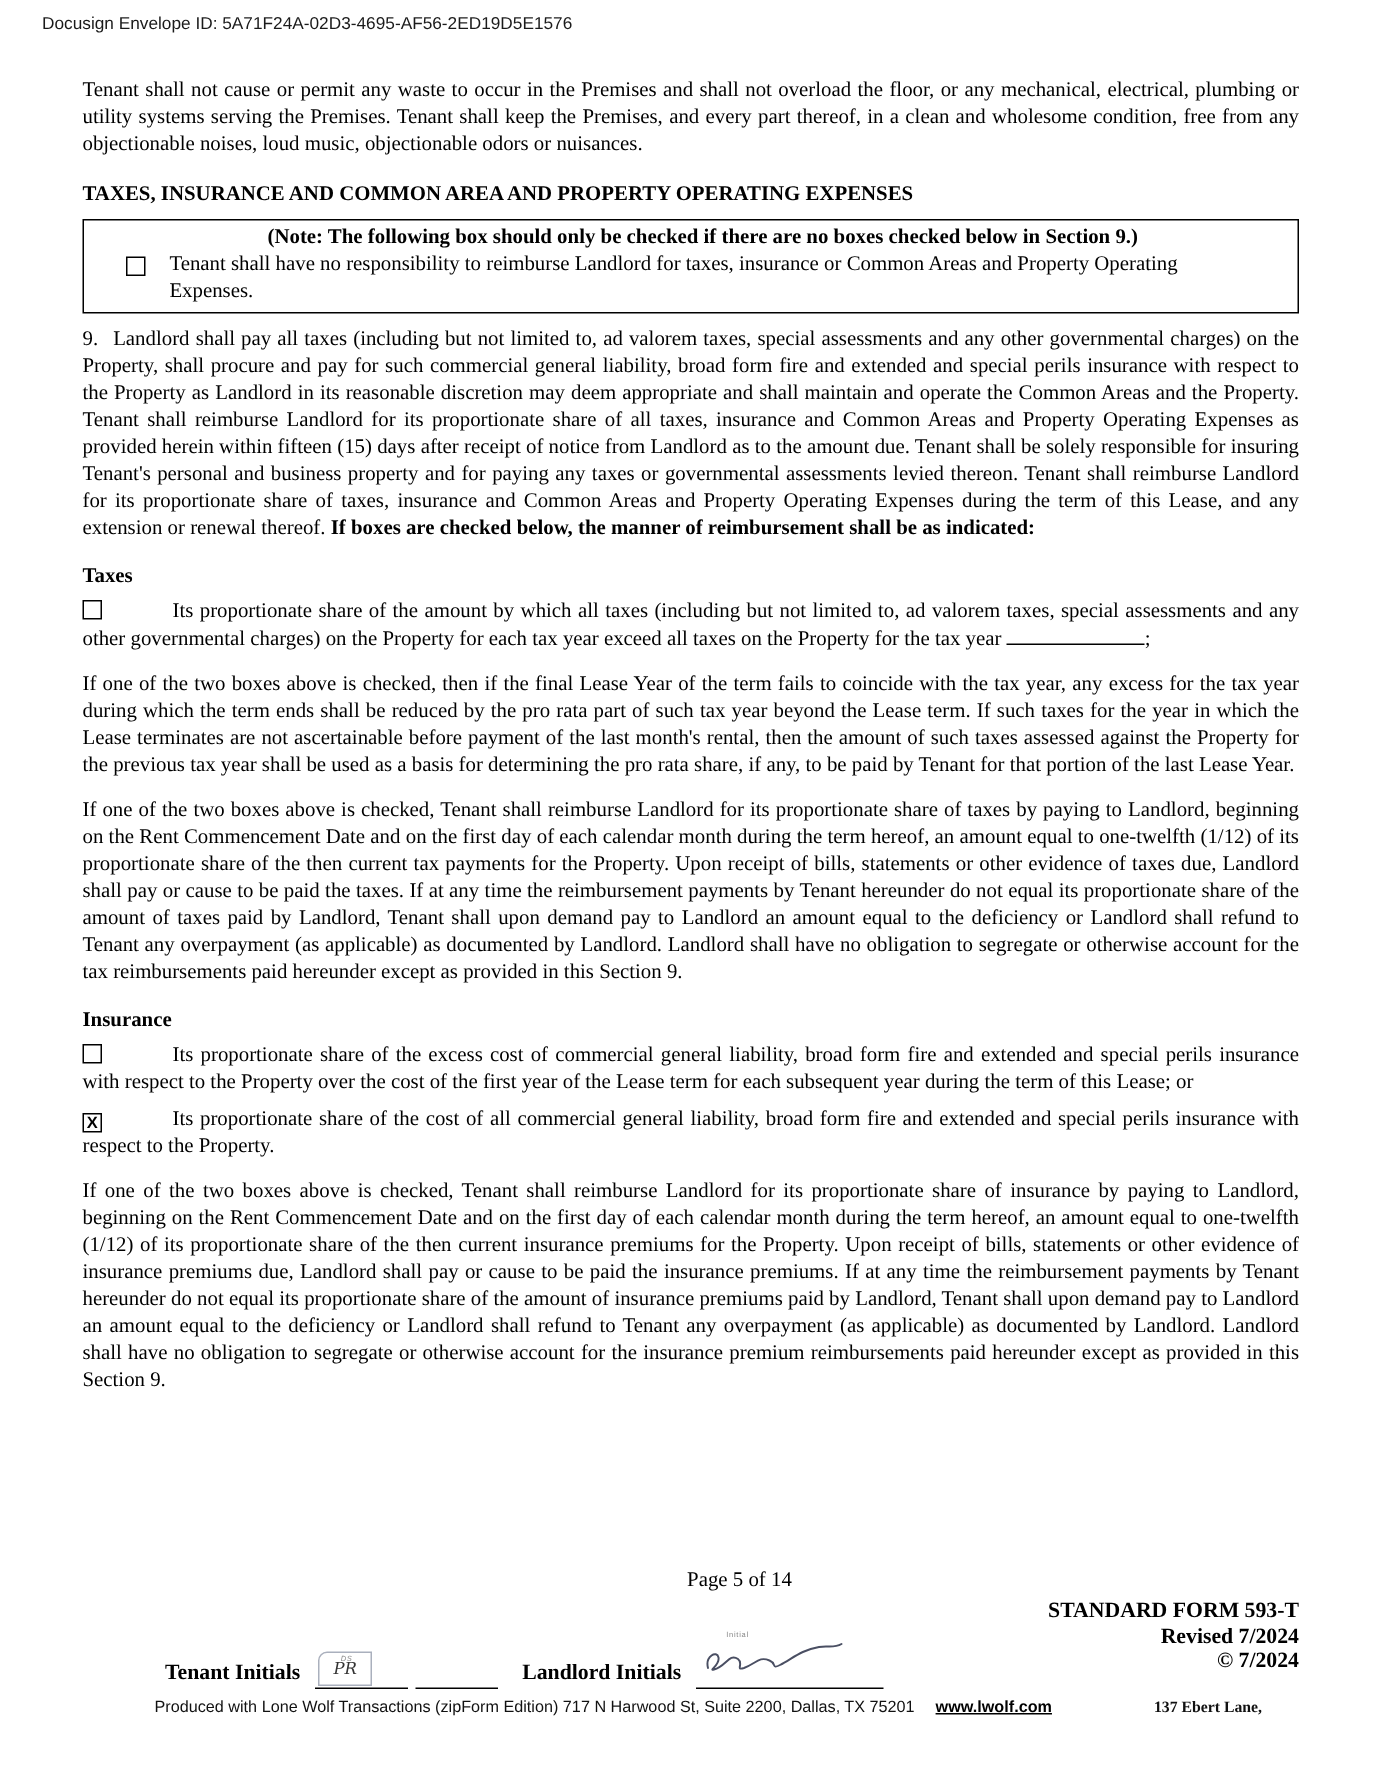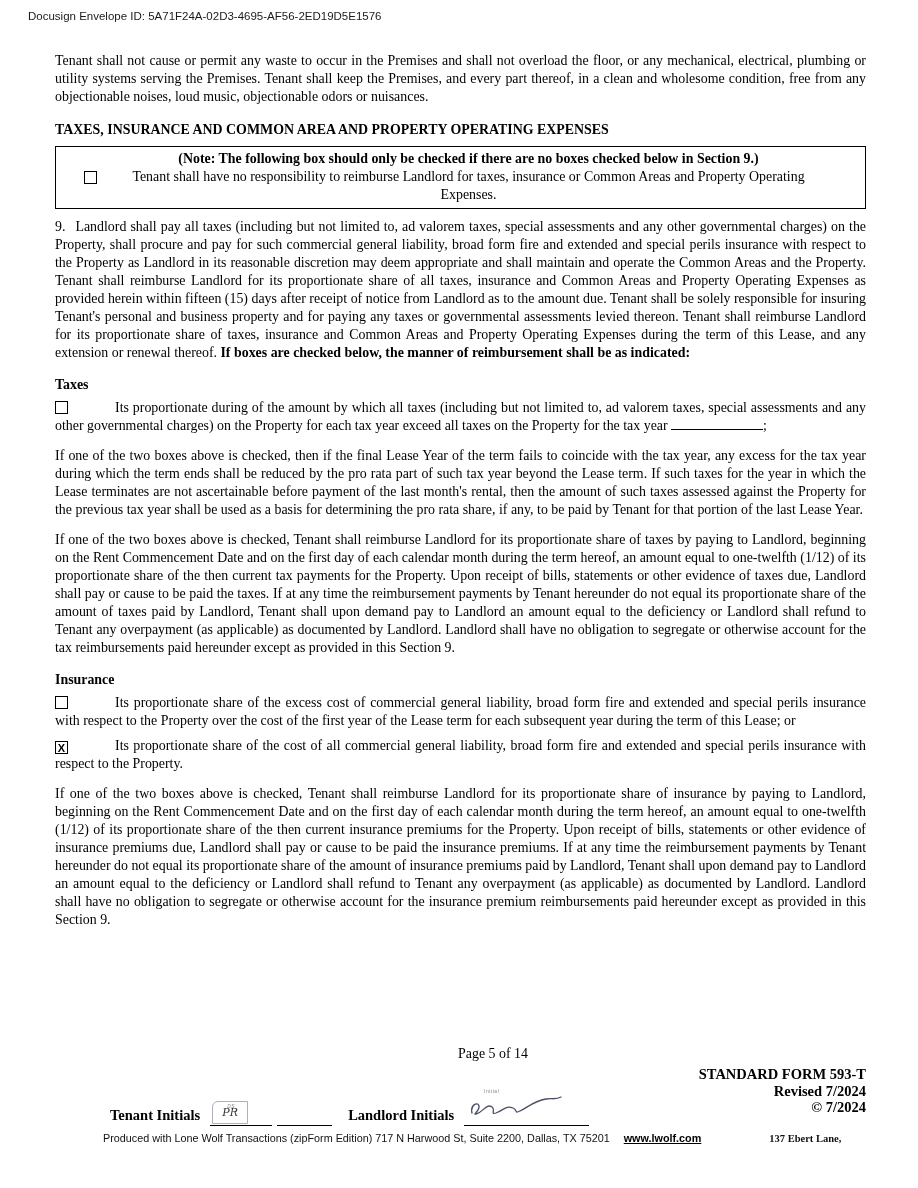--- a/index.html
+++ b/index.html
@@ -40,21 +40,21 @@
   .note-box {
     margin-top:7px;
     border:1px solid #000;
     padding:3px 10px 4px 26px;
     position:relative;
   }
   .note-line1 {
     font-size:13.9px; font-weight:bold; text-align:center; line-height:18px;
   }
   .note-line2 {
-    font-size:13.9px; line-height:18px; text-align:center;
+    font-size:13.9px; line-height:18px; text-align:left;
     width:92%; margin:0 auto;font-family:Liberation Serif, serif;
   }
   .checkbox {
     display:inline-block;
     width:13px; height:13px;
     border:1px solid #000;
     vertical-align:-2px;
     font-size:11px; font-weight:bold;
     line-height:12px; text-align:center;
     font-family:"Liberation Sans", sans-serif;
@@ -143,21 +143,21 @@
     <div class="note-box">
       <div class="note-line1">(Note: The following box should only be checked if there are no boxes checked below in Section 9.)</div>
       <span class="checkbox note-cb"></span>
       <div class="note-line2">Tenant shall have no responsibility to reimburse Landlord for taxes, insurance or Common Areas and Property Operating Expenses.</div>
     </div>
 
     <p class="body gap-9"><span>9.</span><span class="num-sp"></span><span>Landlord shall pay all taxes (including but not limited to, ad valorem taxes, special assessments and any other governmental charges) on the Property, shall procure and pay for such commercial general liability, broad form fire and extended and special perils insurance with respect to the Property as Landlord in its reasonable discretion may deem appropriate and shall maintain and operate the Common Areas and the Property. Tenant shall reimburse Landlord for its proportionate share of all taxes, insurance and Common Areas and Property Operating Expenses as provided herein within fifteen (15) days after receipt of notice from Landlord as to the amount due. Tenant shall be solely responsible for insuring Tenant's personal and business property and for paying any taxes or governmental assessments levied thereon. Tenant shall reimburse Landlord for its proportionate share of taxes, insurance and Common Areas and Property Operating Expenses during the term of this Lease, and any extension or renewal thereof. </span><span class="bold">If boxes are checked below, the manner of reimbursement shall be as indicated:</span></p>
 
     <div class="sub-heading">Taxes</div>
 
-    <p class="opt-text gap-5"><span class="checkbox"></span><span class="tab-sp"></span><span>Its proportionate during of the amount by which all taxes (including but not limited to, ad valorem taxes, special assessments and any other governmental charges) on the Property for each tax year exceed all taxes on the Property for the tax year</span> <span class="blank-line"></span><span>;</span></p>
+    <p class="opt-text gap-5"><span class="checkbox"></span><span class="tab-sp"></span><span>Its proportionate share of the amount by which all taxes (including but not limited to, ad valorem taxes, special assessments and any other governmental charges) on the Property for each tax year exceed all taxes on the Property for the tax year</span> <span class="blank-line"></span><span>;</span></p>
 
 
     <p class="body gap-12">If one of the two boxes above is checked, then if the final Lease Year of the term fails to coincide with the tax year, any excess for the tax year during which the term ends shall be reduced by the pro rata part of such tax year beyond the Lease term. If such taxes for the year in which the Lease terminates are not ascertainable before payment of the last month's rental, then the amount of such taxes assessed against the Property for the previous tax year shall be used as a basis for determining the pro rata share, if any, to be paid by Tenant for that portion of the last Lease Year.</p>
 
     <p class="body gap-12">If one of the two boxes above is checked, Tenant shall reimburse Landlord for its proportionate share of taxes by paying to Landlord, beginning on the Rent Commencement Date and on the first day of each calendar month during the term hereof, an amount equal to one-twelfth (1/12) of its proportionate share of the then current tax payments for the Property. Upon receipt of bills, statements or other evidence of taxes due, Landlord shall pay or cause to be paid the taxes. If at any time the reimbursement payments by Tenant hereunder do not equal its proportionate share of the amount of taxes paid by Landlord, Tenant shall upon demand pay to Landlord an amount equal to the deficiency or Landlord shall refund to Tenant any overpayment (as applicable) as documented by Landlord. Landlord shall have no obligation to segregate or otherwise account for the tax reimbursements paid hereunder except as provided in this Section 9.</p>
 
     <div class="sub-heading">Insurance</div>
 
     <p class="opt-text gap-5"><span class="checkbox"></span><span class="tab-sp"></span><span>Its proportionate share of the excess cost of commercial general liability, broad form fire and extended and special perils insurance with respect to the Property over the cost of the first year of the Lease term for each subsequent year during the term of this Lease; or</span></p>
 

